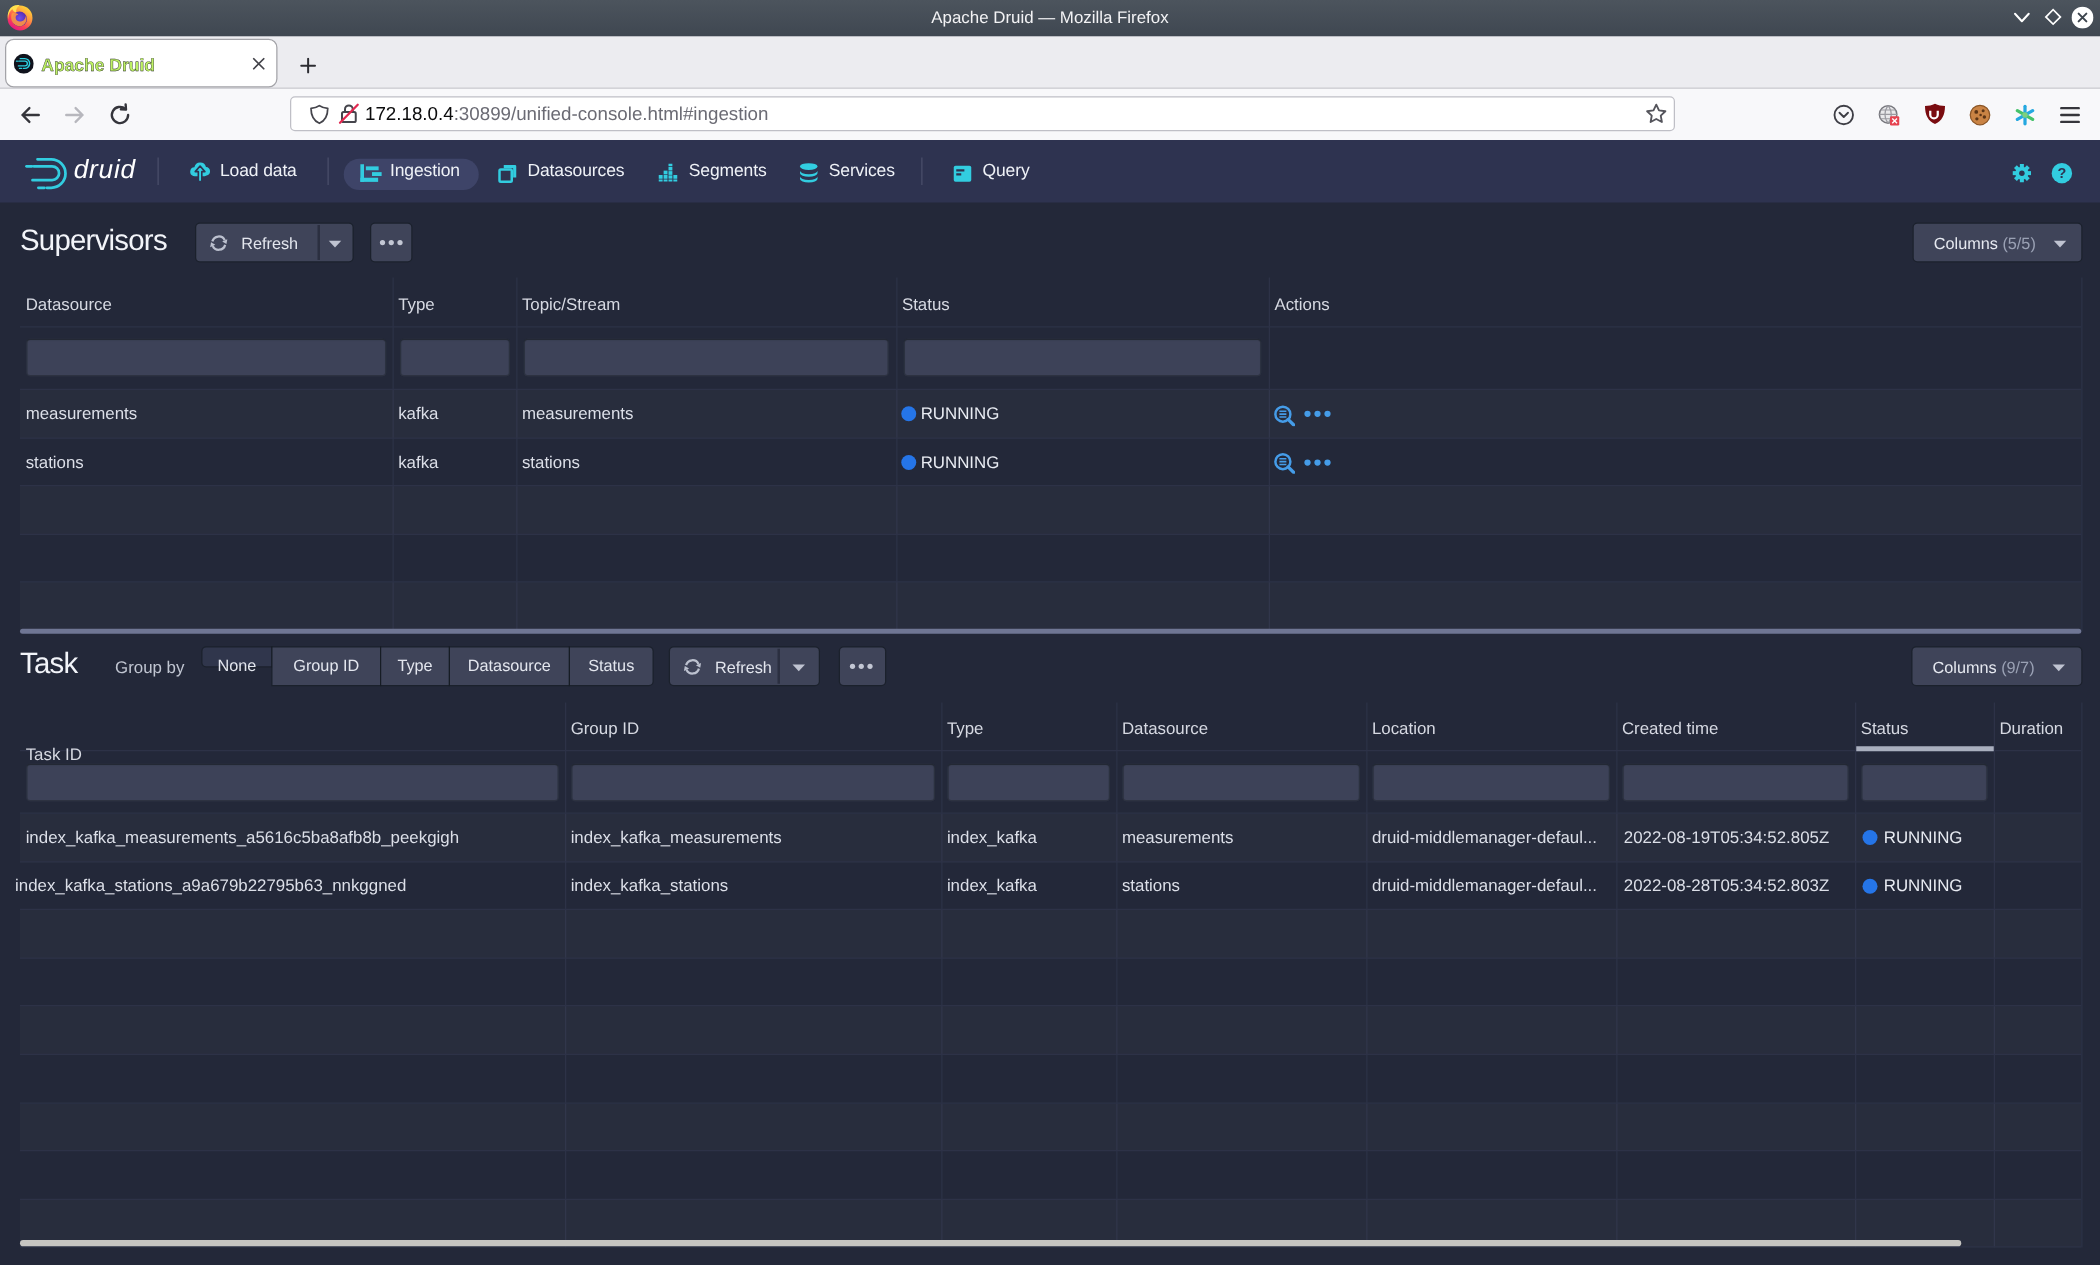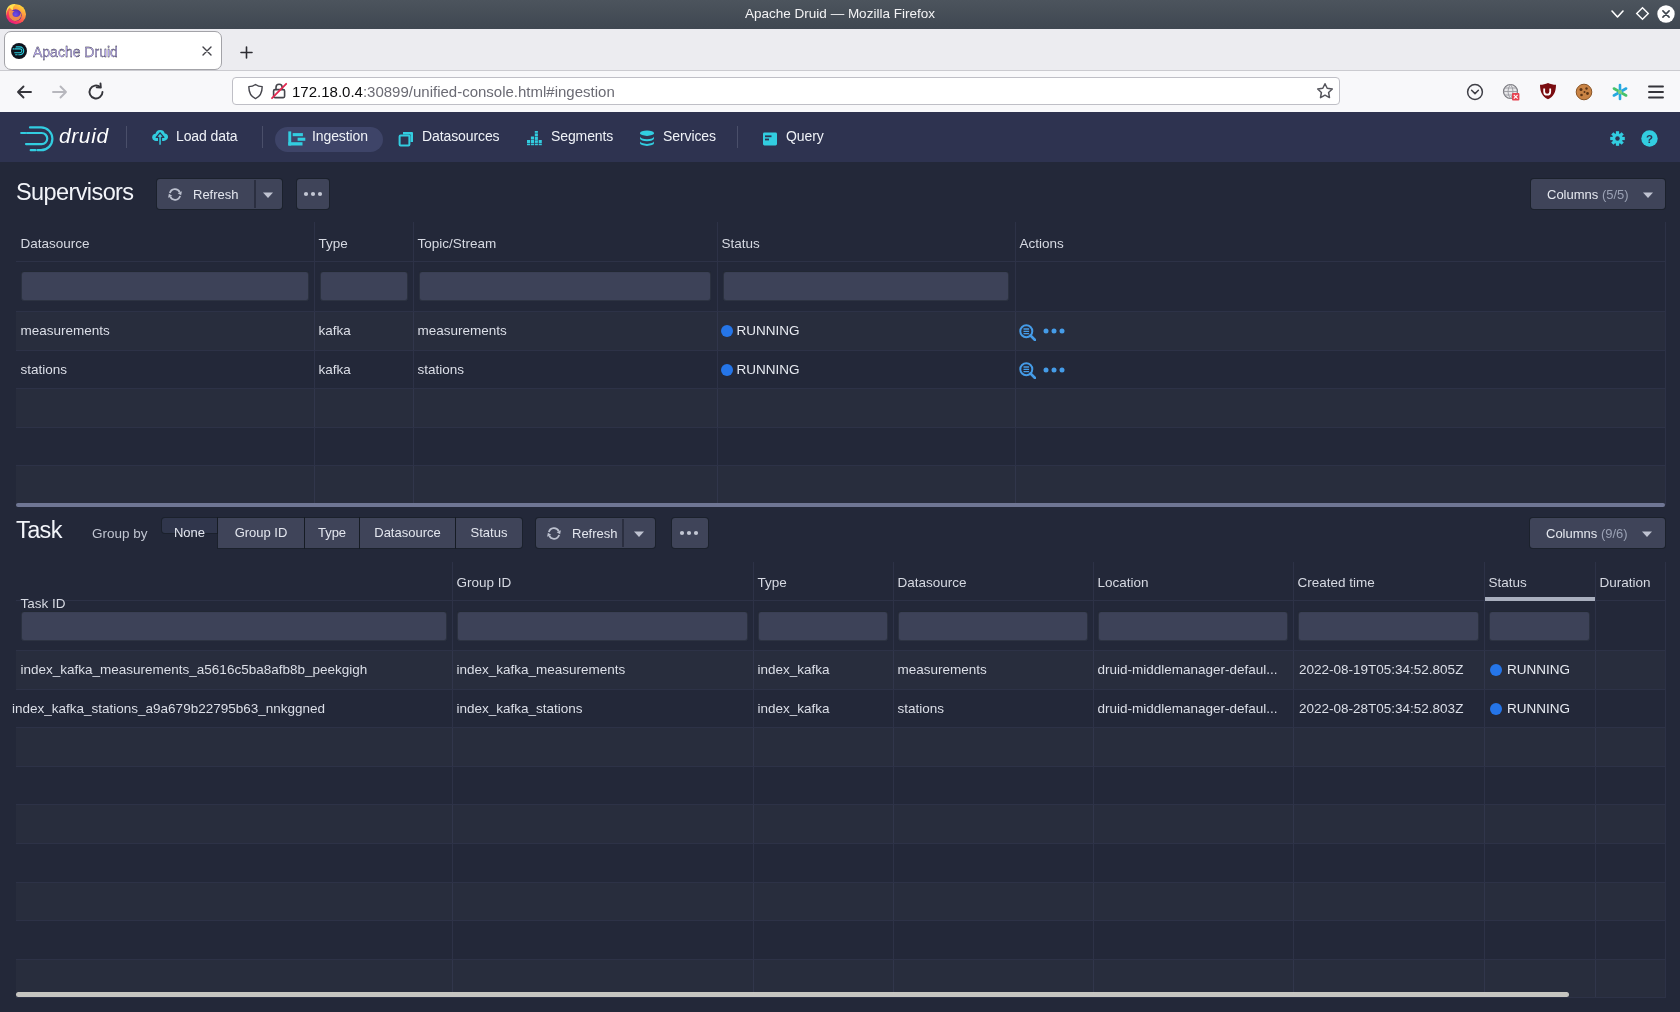--- a/index.html
+++ b/index.html
@@ -49,21 +49,21 @@
     <path d="M5.9 5.9 L12.1 12.1 M12.1 5.9 L5.9 12.1" stroke="#3c444d" stroke-width="1.6" stroke-linecap="round"></path>
   </svg>
 <div class="abs" style="left:0;top:29px;width:1680px;height:42px;background:#ececf0;border-bottom:1px solid #cbcbd0"></div>
 <div class="abs" style="left:4px;top:31px;width:218px;height:39px;background:#ffffff;border:1px solid #a3a3a8;border-radius:7px"></div>
 <svg class="abs" style="left:11px;top:43px" width="16" height="16" viewBox="0 0 16 16">
 <circle cx="8" cy="8" r="8" fill="#10131d"></circle>
 <path d="M5.2 3.9 L8.8 3.9 A 3.9 3.9 0 0 1 8.8 11.7 L7.7 11.7" stroke="#2ad0e0" stroke-width="1.15" fill="none" stroke-linecap="round"></path>
 <path d="M4 5.9 L9 5.9 A 1.9 1.9 0 0 1 9 9.7 L3.7 9.7" stroke="#2ad0e0" stroke-width="1.1" fill="none" stroke-linecap="round"></path>
 <path d="M2.2 5.9 L2.9 5.9 M4.6 11.7 L6.2 11.7" stroke="#2ad0e0" stroke-width="1.1" stroke-linecap="round"></path>
 </svg>
-<div class="abs" style="left:33px;top:44px;font-size:14px;color:#c4b5fd;font-weight:400;letter-spacing:0;-webkit-text-stroke:0.3px #15151b">Apache Druid</div>
+<div class="abs" style="left:33px;top:44px;font-size:14px;color:#bef264;font-weight:700;letter-spacing:0;-webkit-text-stroke:0.3px #15151b">Apache Druid</div>
 <svg class="abs" style="left:201px;top:45px" width="12" height="12" viewBox="0 0 12 12">
     <path d="M2 2 L10 10 M10 2 L2 10" stroke="#43434a" stroke-width="1.4" stroke-linecap="round"></path>
   </svg>
 <svg class="abs" style="left:240px;top:46px" width="13" height="13" viewBox="0 0 13 13">
     <path d="M6.5 1 L6.5 12 M1 6.5 L12 6.5" stroke="#2c2c32" stroke-width="1.6" stroke-linecap="round"></path>
   </svg>
 <div class="abs" style="left:0;top:71px;width:1680px;height:41px;background:#f8f8fa"></div>
 <svg class="abs" style="left:14px;top:82px" width="20" height="20" viewBox="0 0 20 20">
     <path d="M17 10 L4 10 M9.5 4.5 L4 10 L9.5 15.5" stroke="#35353b" stroke-width="1.9" fill="none" stroke-linecap="round" stroke-linejoin="round"></path>
   </svg>
@@ -307,21 +307,21 @@
 <svg class="abs" style="left:633px;top:530px" width="12" height="8" viewBox="0 0 12 8">
     <path d="M1 1.5 L6 7 L11 1.5 Z" fill="#bfc3d1"></path>
   </svg>
 <div class="abs btn" style="left:672px;top:518px;width:36px;height:30px"></div>
 <svg class="abs" style="left:679px;top:530px" width="23" height="7" viewBox="0 0 23 7">
     <circle cx="3" cy="3" r="2.1" fill="#c3c7d4"></circle>
     <circle cx="10" cy="3" r="2.1" fill="#c3c7d4"></circle>
     <circle cx="17" cy="3" r="2.1" fill="#c3c7d4"></circle>
   </svg>
 <div class="abs btn" style="left:1530px;top:518px;width:135px;height:30px"></div>
-<div class="abs" style="left:1546px;top:525.5px;font-size:13px;color:#e6e9f0">Columns <span class="gray">(9/6)</span></div>
+<div class="abs" style="left:1546px;top:525.5px;font-size:13px;color:#e6e9f0">Columns <span class="gray">(9/7)</span></div>
 <svg class="abs" style="left:1641px;top:530px" width="12" height="8" viewBox="0 0 12 8">
     <path d="M1 1.5 L6 7 L11 1.5 Z" fill="#bfc3d1"></path>
   </svg>
 <div class="abs vline" style="left:452px;top:562px;height:436.4000000000001px"></div>
 <div class="abs vline" style="left:753px;top:562px;height:436.4000000000001px"></div>
 <div class="abs vline" style="left:893px;top:562px;height:436.4000000000001px"></div>
 <div class="abs vline" style="left:1093px;top:562px;height:436.4000000000001px"></div>
 <div class="abs vline" style="left:1293px;top:562px;height:436.4000000000001px"></div>
 <div class="abs vline" style="left:1484px;top:562px;height:436.4000000000001px"></div>
 <div class="abs vline" style="left:1595px;top:562px;height:436.4000000000001px"></div>

